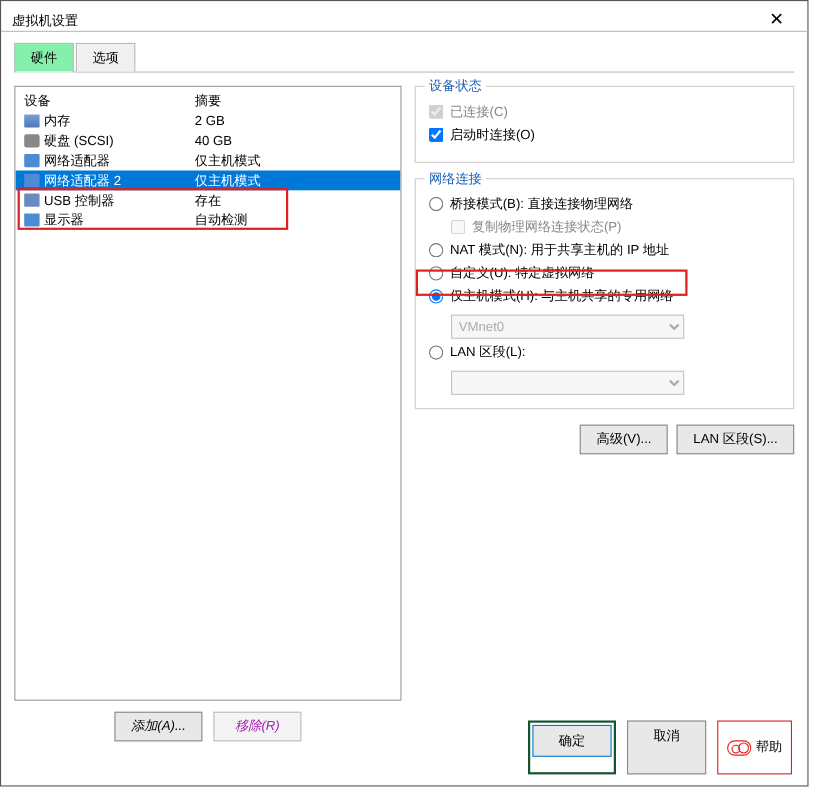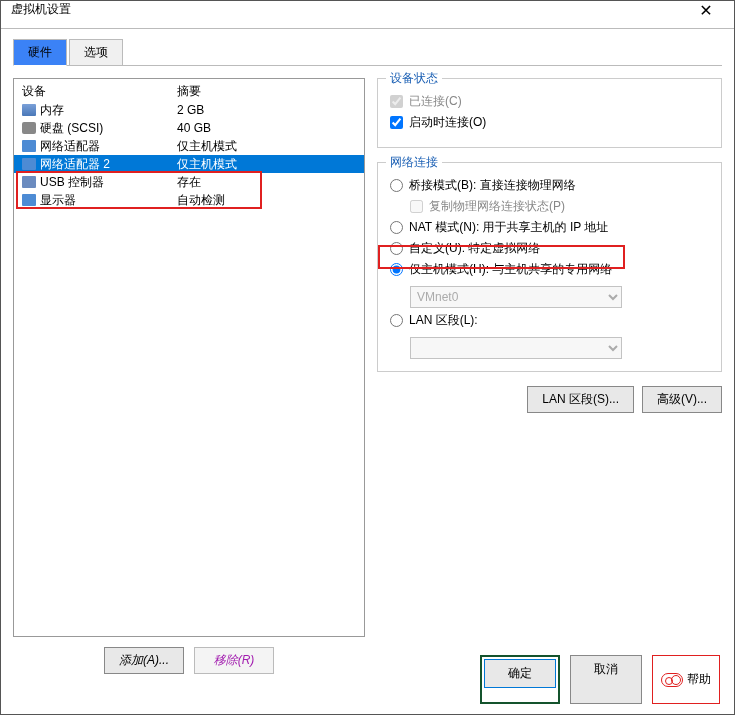--- a/index.html
+++ b/index.html
@@ -1,23 +1,23 @@
 <!DOCTYPE html>
 <html><head>
 <meta charset="utf-8">
 <style>
 * { box-sizing: border-box; font-family: "Microsoft YaHei", "Segoe UI", sans-serif; font-size: 12px; }
 body { margin: 0; background: #fff; width: 745px; height: 717px; overflow: hidden; }
 .dialog { border: 1px solid #555; width: 735px; height: 715px; margin: 0; position: relative; background: #fff; }
-.titlebar { height: 28px; display: flex; align-items: flex-start; justify-content: space-between; padding: 0 8px 0 10px; border-bottom: 1px solid #bbb; }
+.titlebar { height: 28px; display: flex; align-items: flex-end; justify-content: space-between; padding: 0 8px 0 10px; border-bottom: 1px solid #bbb; }
 .titlebar .title { font-size: 12px; }
 .titlebar .close { width: 40px; text-align: center; font-size: 16px; cursor: pointer; }
 .tabs { margin: 10px 12px 0 12px; border-bottom: 1px solid #bbb; display: flex; }
 .tab { padding: 4px 14px; border: 1px solid #bbb; border-bottom: none; margin-right: 2px; background: #f0f0f0; cursor: pointer; }
-.tab.active { background: #3b82f6; border-bottom: 1px solid #fff; margin-bottom: -1px; }
+.tab.active { background: #86efac; border-bottom: 1px solid #fff; margin-bottom: -1px; }
 .content { display: flex; padding: 12px; gap: 12px; height: 620px; }
 .left { flex: 0 0 352px; display: flex; flex-direction: column; }
 .device-list { border: 1px solid #999; flex: 1; padding: 4px 0; overflow: hidden; position: relative; }
 .dev-header, .dev-row { display: flex; padding: 2px 8px; align-items: center; height: 18px; }
 .dev-header { font-weight: normal; border-bottom: 1px solid transparent; }
 .dev-header .c1, .dev-row .c1 { flex: 0 0 155px; display: flex; align-items: center; gap: 4px; }
 .dev-header .c2, .dev-row .c2 { flex: 1; white-space: nowrap; overflow: hidden; text-overflow: ellipsis; }
 .dev-row { cursor: pointer; }
 .dev-row.selected { background: #0078d7; color: #fff; }
 .ico { width: 14px; height: 12px; display: inline-block; background: #5a8fc7; border-radius: 1px; flex: 0 0 14px; }
@@ -173,22 +173,22 @@
           <span>LAN 区段(L):</span>
         </label>
         <select class="select" disabled="">
           <option></option>
         </select>
 
         <div class="redbox2"></div>
       </div>
 
       <div class="right-buttons">
+        <div class="btn">高级(V)...</div>
         <div class="btn">LAN 区段(S)...</div>
-        <div class="btn">高级(V)...</div>
       </div>
 
     </div>
   </div>
 
   <div class="footer">
     <span class="redbox3">
       <div class="footerbtn" style="border:1px solid #0078d7;">确定</div>
     </span>
     <div class="footerbtn">取消</div>

